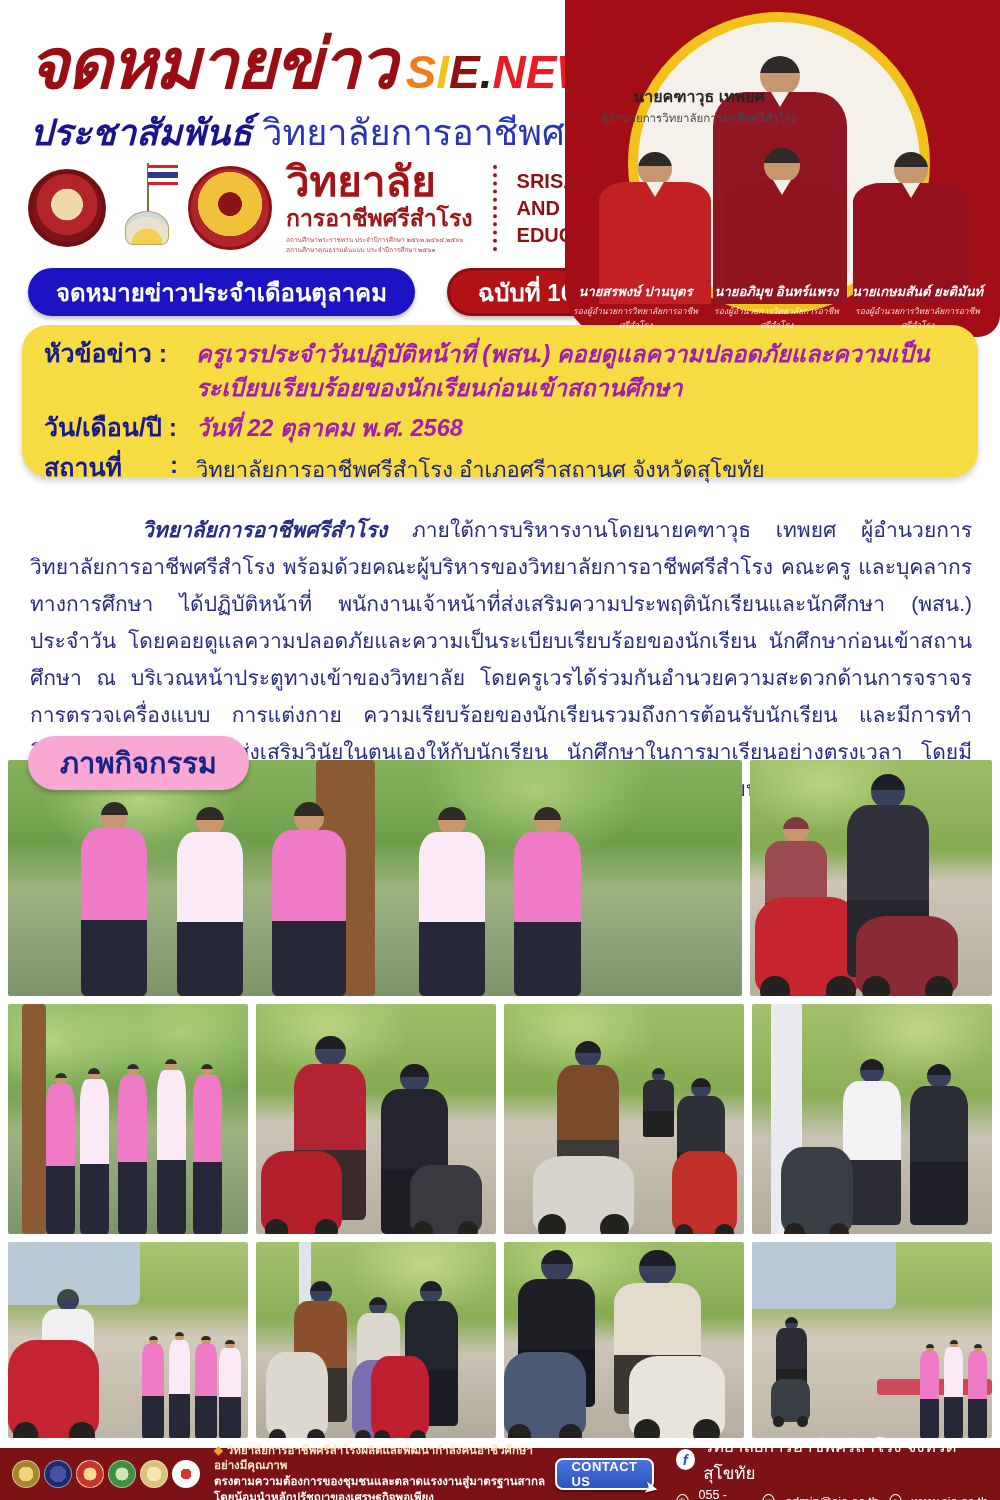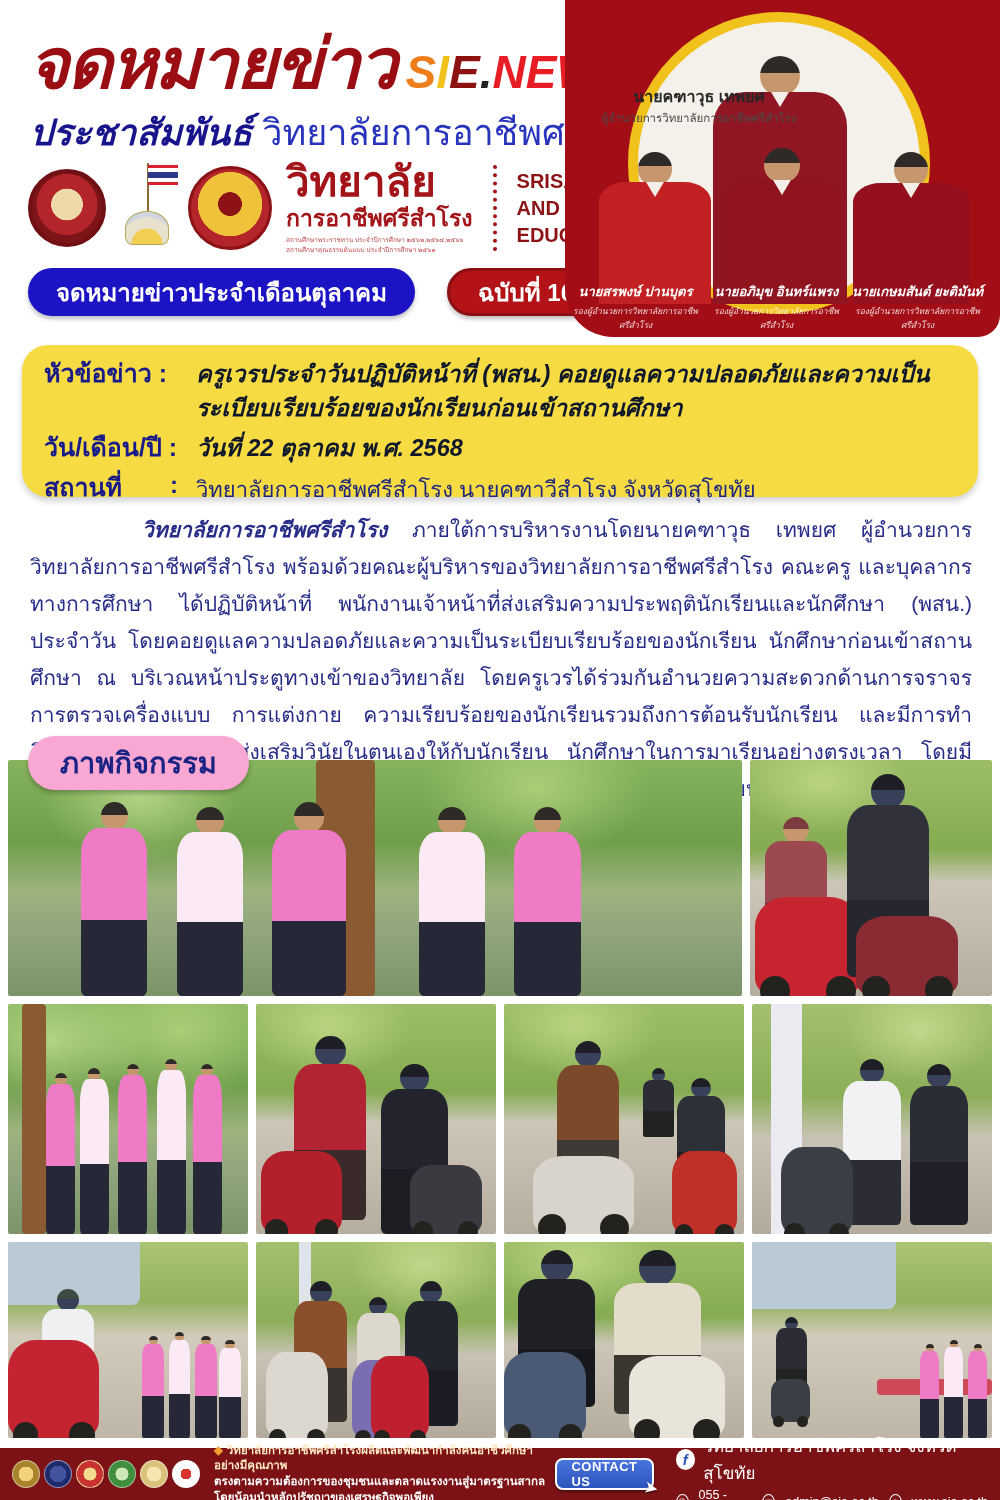--- a/index.html
+++ b/index.html
@@ -62,25 +62,25 @@
   .dfig.dep3 { left:288px; top:152px; width:116px; height:152px; } .dfig.dep3 .t { background:#94101e; }
   .dir-name-block { position:absolute; left:28px; top:84px; width:212px; text-align:center; z-index:4; }
   .dir-name-block .n { font-size:16px; font-weight:800; color:#262626; }
   .dir-name-block .p { font-size:11.5px; color:#4a4a4a; margin-top:0; }
   .dep-names { position:absolute; left:0; right:12px; bottom:5px; display:flex; z-index:4;font-style:italic; }
   .dep-names .col { flex:1; text-align:center; }
   .dep-names .n { font-size:13px; font-weight:800; color:#ffffff; }
   .dep-names .p { font-size:8.5px; color:rgba(255,255,255,.85); margin-top:2px; }
 
   
-  .info-box { position:absolute; left:22px; top:345px; width:956px; height:152px; background:#f6db42;
+  .info-box { position:absolute; left:22px; top:325px; width:956px; height:152px; background:#f6db42;
               border-radius:26px; box-shadow:0 4px 6px rgba(0,0,0,.18); padding:12px 20px 0 22px; }
   .info-row { display:flex; align-items:flex-start; margin-bottom:6px; }
   .info-label { flex:0 0 152px; font-size:25px; font-weight:800; color:#181a8a; line-height:1.35; }
-  .info-value-green { font-size:23.5px; font-weight:800; font-style:italic; color:#0f172a; line-height:1.45; }
+  .info-value-green { font-size:23.5px; font-weight:800; font-style:italic; color:#a21caf; line-height:1.45; }
   .info-value-navy { font-size:22px; color:#1d2580; line-height:1.5; padding-top:2px; }
   .place-colon { flex:0 0 26px; font-size:24px; font-weight:800; color:#181a8a; }
 
   
   .article { position:absolute; left:30px; top:512px; width:942px;
              font-size:21px; line-height:1.76; color:#272c88; text-align:justify; text-indent:112px; }
   .article .lead { font-weight:800; font-style:italic; }
 
   
   .activity-badge { position:absolute; left:28px; top:736px; z-index:6; height:54px; padding:0 32px;
@@ -227,21 +227,21 @@
       <div class="info-label">หัวข้อข่าว :</div>
       <div class="info-value-green" style="width:760px;">ครูเวรประจำวันปฏิบัติหน้าที่ (พสน.) คอยดูแลความปลอดภัยและความเป็นระเบียบเรียบร้อยของนักเรียนก่อนเข้าสถานศึกษา</div>
     </div>
     <div class="info-row">
       <div class="info-label">วัน/เดือน/ปี :</div>
       <div class="info-value-green">วันที่ 22 ตุลาคม พ.ศ. 2568</div>
     </div>
     <div class="info-row">
       <div class="info-label" style="flex-basis:126px;">สถานที่</div>
       <div class="place-colon">:</div>
-      <div class="info-value-navy">วิทยาลัยการอาชีพศรีสำโรง นายคฑาวีสำโรง จังหวัดสุโขทัย</div>
+      <div class="info-value-navy">วิทยาลัยการอาชีพศรีสำโรง อำเภอศรีาสถานศ จังหวัดสุโขทัย</div>
     </div>
   </div>
 
   <p class="article"><span class="lead">วิทยาลัยการอาชีพศรีสำโรง</span><span> ภายใต้การบริหารงานโดยนายคฑาวุธ เทพยศ ผู้อำนวยการวิทยาลัยการอาชีพศรีสำโรง พร้อมด้วยคณะผู้บริหารของวิทยาลัยการอาชีพศรีสำโรง คณะครู และบุคลากรทางการศึกษา ได้ปฏิบัติหน้าที่ พนักงานเจ้าหน้าที่ส่งเสริมความประพฤตินักเรียนและนักศึกษา (พสน.) ประจำวัน โดยคอยดูแลความปลอดภัยและความเป็นระเบียบเรียบร้อยของนักเรียน นักศึกษาก่อนเข้าสถานศึกษา ณ บริเวณหน้าประตูทางเข้าของวิทยาลัย โดยครูเวรได้ร่วมกันอำนวยความสะดวกด้านการจราจร การตรวจเครื่องแบบ การแต่งกาย ความเรียบร้อยของนักเรียนรวมถึงการต้อนรับนักเรียน และมีการทำกิจกรรมหน้าเสาธงและส่งเสริมวินัยในตนเองให้กับนักเรียน นักศึกษาในการมาเรียนอย่างตรงเวลา โดยมีนายสมนึก บัวแก้ว ครูสาขางานช่างยนต์ ขึ้นให้ข่าวสารและพูดคุยพบปะกับนักเรียนนักศึกษา</span></p>
 
   <div class="activity-badge">ภาพกิจกรรม</div>
 
   <div class="grid">
     <div class="prow r1">
       <div class="photo bg-pond">

